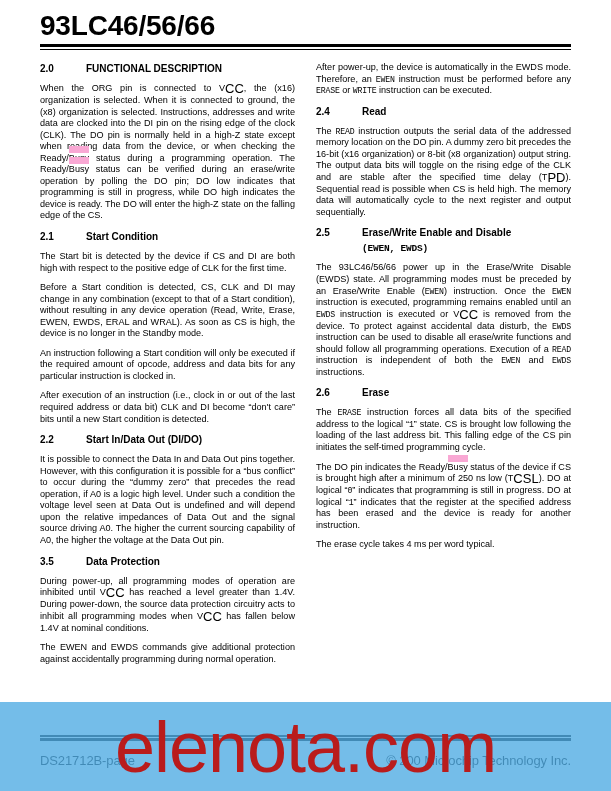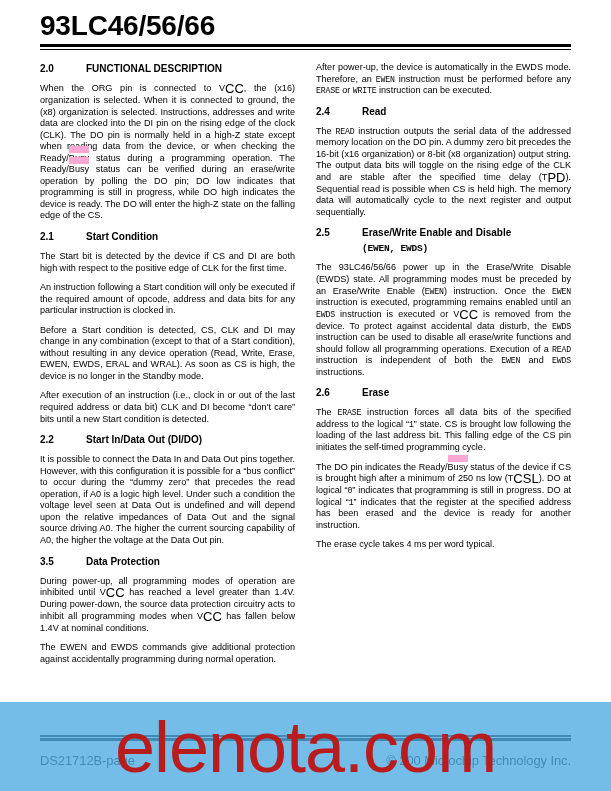--- a/index.html
+++ b/index.html
@@ -191,22 +191,22 @@
         <h2 class="sec first">
           <span class="num">2.0</span>
           <span class="ttl">FUNCTIONAL DESCRIPTION</span>
         </h2>
         <p class="body">When the ORG pin is connected to V<span class="sub">CC</span>, the (x16) organization is selected. When it is connected to ground, the (x8) organization is selected. Instructions, addresses and write data are clocked into the DI pin on the rising edge of the clock (CLK). The DO pin is normally held in a high-Z state except when reading data from the device, or when checking the Ready/<span class="ovl">Busy</span> status during a programming operation. The Ready/<span class="ovl">Busy</span> status can be verified during an erase/write operation by polling the DO pin; DO low indicates that programming is still in progress, while DO high indicates the device is ready. The DO will enter the high-Z state on the falling edge of the CS.</p>
         <h2 class="sec">
           <span class="num">2.1</span>
           <span class="ttl">Start Condition</span>
         </h2>
         <p class="body">The Start bit is detected by the device if CS and DI are both high with respect to the positive edge of CLK for the first time.</p>
+        <p class="body">Before a Start condition is detected, CS, CLK and DI may change in any combination (except to that of a Start condition), without resulting in any device operation (Read, Write, Erase, EWEN, EWDS, ERAL and WRAL). As soon as CS is high, the device is no longer in the Standby mode.</p>
         <p class="body">An instruction following a Start condition will only be executed if the required amount of opcode, address and data bits for any particular instruction is clocked in.</p>
-        <p class="body">Before a Start condition is detected, CS, CLK and DI may change in any combination (except to that of a Start condition), without resulting in any device operation (Read, Write, Erase, EWEN, EWDS, ERAL and WRAL). As soon as CS is high, the device is no longer in the Standby mode.</p>
         <p class="body">After execution of an instruction (i.e., clock in or out of the last required address or data bit) CLK and DI become “don't care” bits until a new Start condition is detected.</p>
         <h2 class="sec">
           <span class="num">2.2</span>
           <span class="ttl">Start In/Data Out (DI/DO)</span>
         </h2>
         <p class="body">It is possible to connect the Data In and Data Out pins together. However, with this configuration it is possible for a “bus conflict” to occur during the “dummy zero” that precedes the read operation, if A0 is a logic high level. Under such a condition the voltage level seen at Data Out is undefined and will depend upon the relative impedances of Data Out and the signal source driving A0. The higher the current sourcing capability of A0, the higher the voltage at the Data Out pin.</p>
         <h2 class="sec">
           <span class="num">3.5</span>
           <span class="ttl">Data Protection</span>
         </h2>

